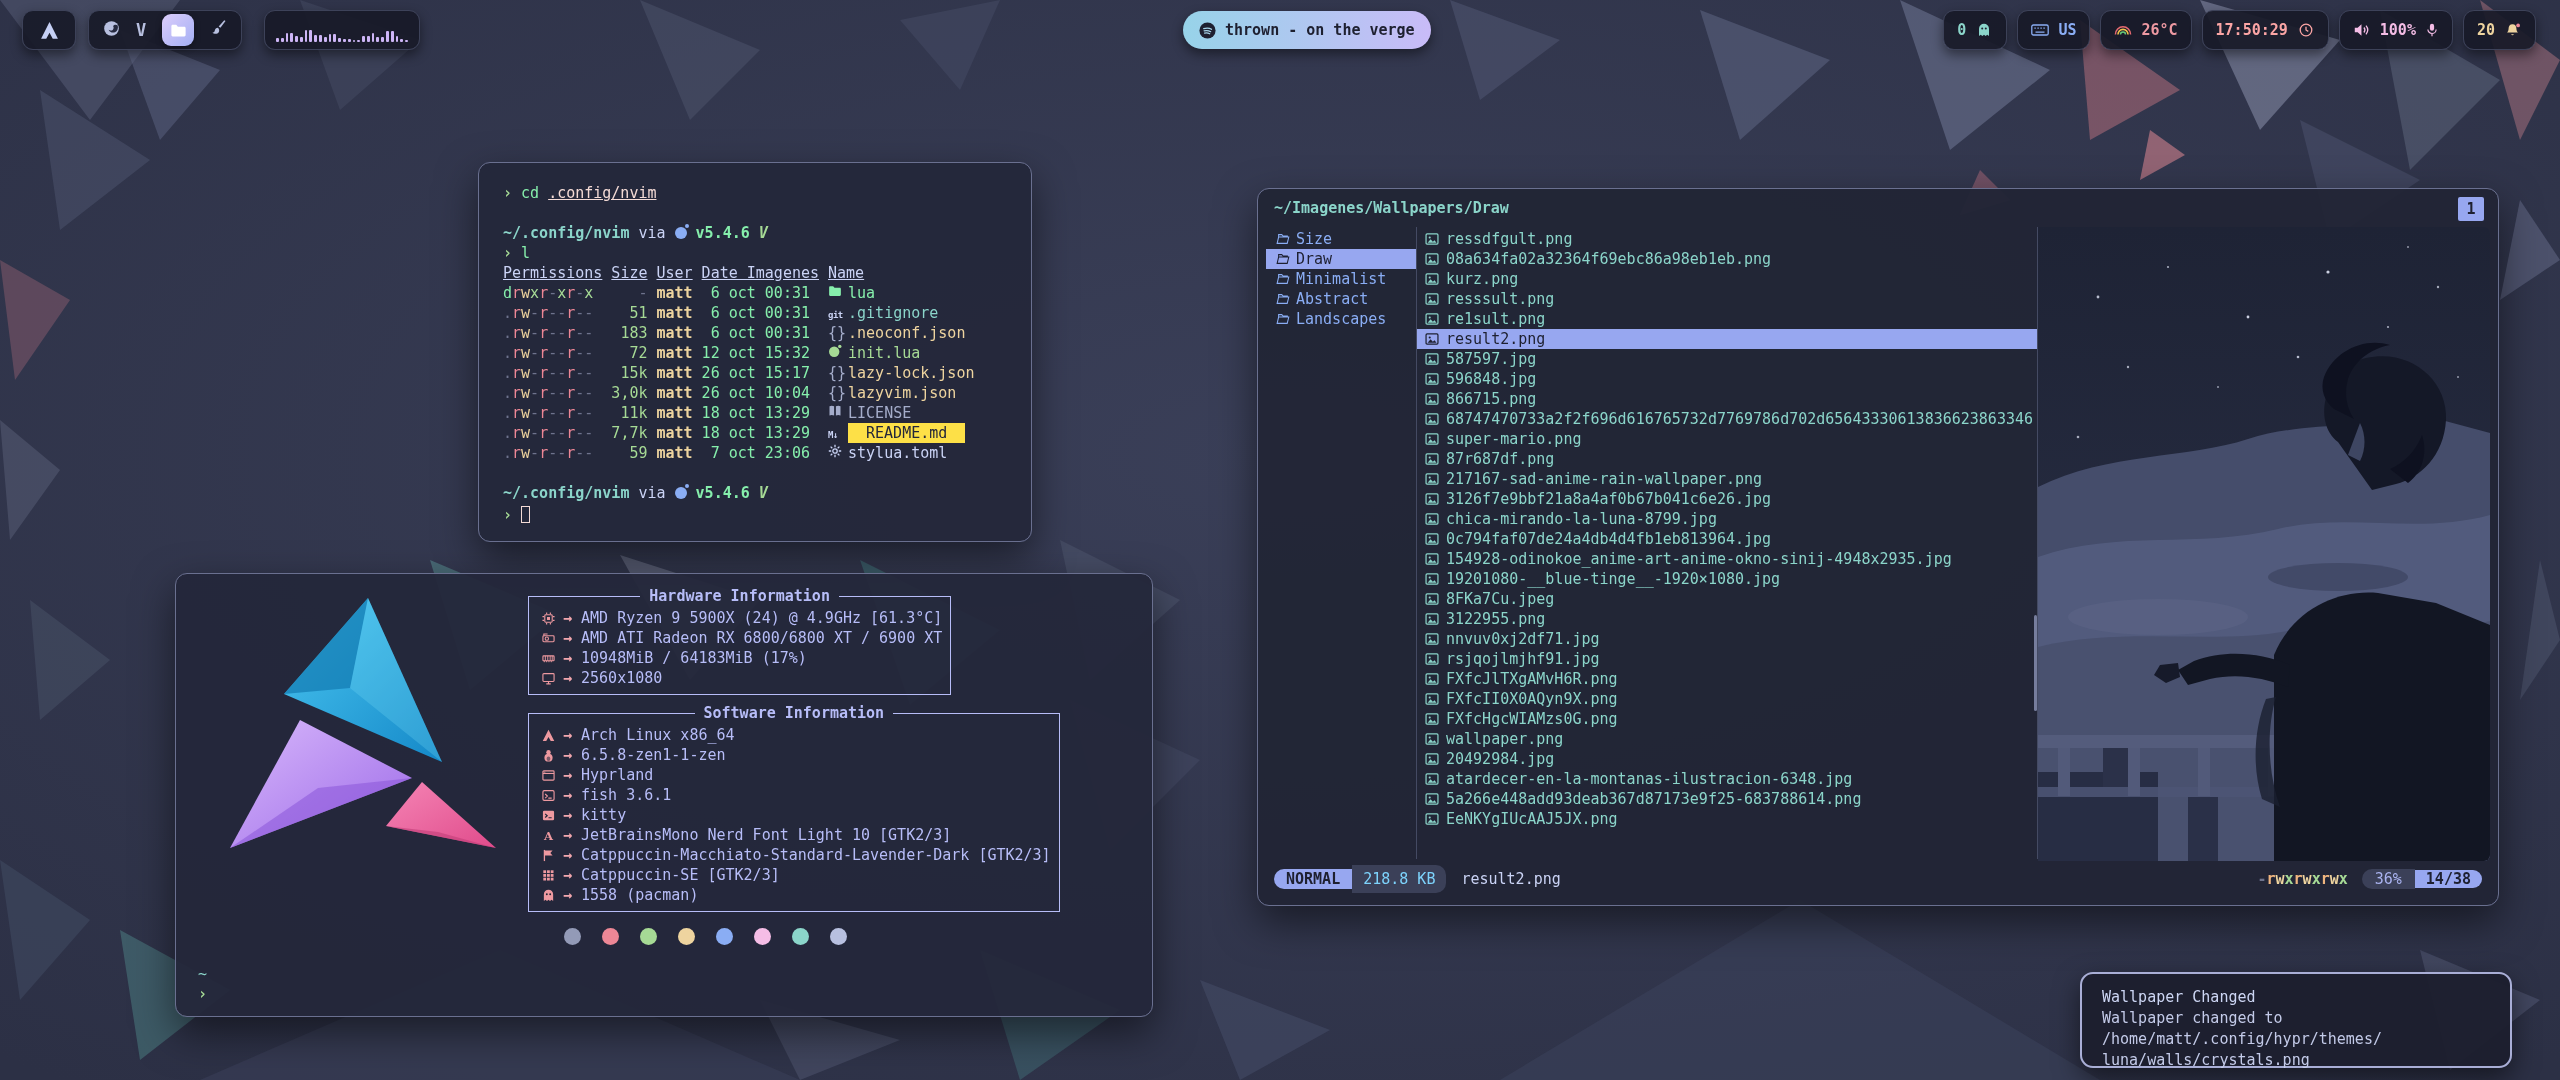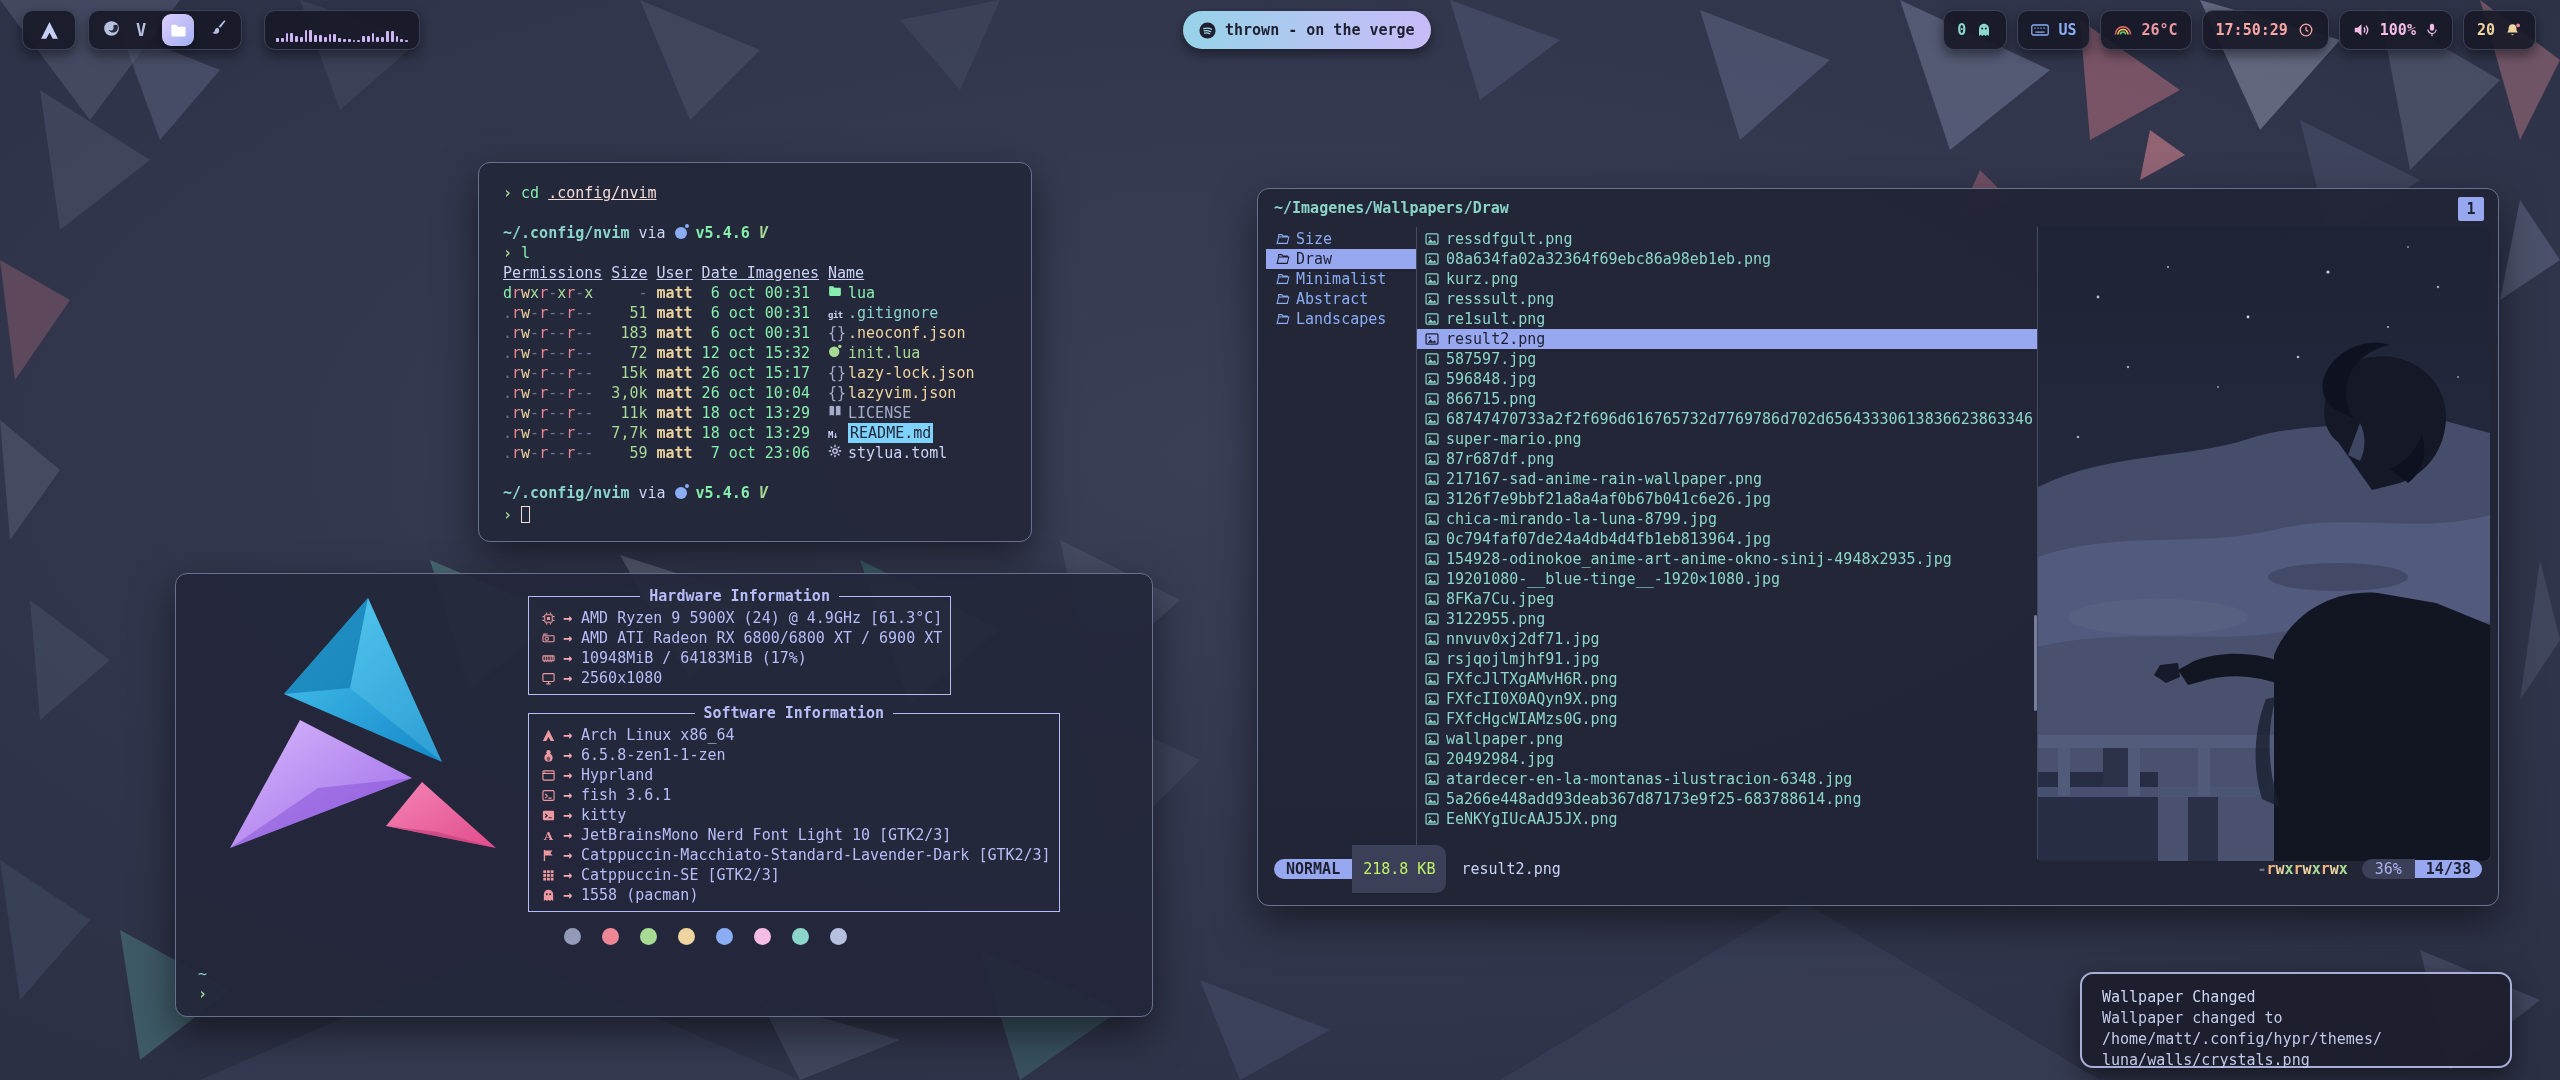--- a/index.html
+++ b/index.html
@@ -34,21 +34,21 @@
   .c-red{color:#ed8796}.c-yellow{color:#eed49f}.c-green{color:#a6da95}.c-blue{color:#86efac}.c-teal{color:#8bd5ca}.c-gray{color:#a5adcb}.c-dim{color:#6e738d}.c-text{color:#cad3f5}.c-rose{color:#f4dbd6}
   .bold{font-weight:bold}.italic{font-style:italic}
   .u{text-decoration:underline}
   .c-perm{display:inline-block;width:12ch}
   .c-size{display:inline-block;width:4ch;text-align:center;margin-right:1ch}
   .c-user{display:inline-block;width:4ch;margin-right:1ch}
   .c-date{display:inline-block;width:13ch;margin-right:1ch}
   .fico{display:inline-flex;width:20px;align-items:center}
   .fico svg{width:14px;height:14px}
   .tico{font-size:9px;font-weight:bold;letter-spacing:-.5px}
-  .hl{background:#7dd3fc;color:#24273a!important;padding:0 2px}
+  .hl{background:#fde047;color:#24273a!important;padding:0 18px}
   .cursor{display:inline-block;width:9px;height:17px;border:1.5px solid #f4dbd6;transform:translateY(3px);margin-left:1ch}
   .moon{display:inline-block;position:relative;width:12px;height:12px;border-radius:50%;background:#8aadf4;margin-left:1ch;transform:translateY(1px)}
   .moon::after{content:"";position:absolute;right:-2px;top:-3px;width:4px;height:4px;border-radius:50%;background:#8aadf4}
   
   #fetch{left:175px;top:573px;width:978px;height:444px}
   #fetch-logo{position:absolute;left:24px;top:16px}
   #fetch-col{position:absolute;left:352px;top:12px;width:600px;line-height:20px}
   fieldset{border:1.5px solid #b7bdf8;width:358px;padding:2px 8px 6px 8px;overflow:visible}
   fieldset+fieldset{margin-top:8px}
   legend{color:#b7bdf8;font-weight:bold;margin:0 auto;padding:0 9px;white-space:nowrap}
@@ -71,21 +71,21 @@
   .sb-item.sel{background:#97a7f0;color:#1e2030}
   .vdiv{width:1px;background:#444a63}
   #fm-list{flex:1;padding-top:2px;overflow:hidden;position:relative}
   .f-row{height:20px;display:flex;align-items:center;padding-left:8px;color:#8bd5ca;gap:7px;white-space:nowrap;overflow:hidden}
   .f-row svg{width:14px;height:14px;flex:none}
   .f-row.sel{background:#97a7f0;color:#1e2030}
   #fm-scroll{position:absolute;right:0;top:388px;width:3px;height:96px;background:#767d9d;border-radius:2px}
   #fm-preview{width:452px;border-radius:0 6px 6px 0;overflow:hidden}
   #fm-status{position:absolute;left:16px;right:16px;bottom:12px;display:flex;align-items:center}
   .pill-l{background:#97a7f0;color:#1e2030;font-weight:bold;padding:1px 12px;border-radius:10px 0 0 10px}
-  .pill-r{background:#3b4058;color:#bef264;padding:15px 11px;border-radius:0 10px 10px 0}
+  .pill-r{background:#3b4058;color:#7dd3fc;padding:5px 11px;border-radius:0 10px 10px 0}
   .pill-rl{background:#3b4058;color:#aab3f0;padding:1px 13px;border-radius:10px 0 0 10px}
   .pill-rr{background:#97a7f0;color:#1e2030;font-weight:bold;padding:0 11px;border-radius:0 10px 10px 0}
   #fm-name{margin-left:15px;color:#cad3f5}
   #fm-right{margin-left:auto;display:flex;align-items:center;gap:14px}
   .jp-r{color:#efb57f}.jp-w{color:#eed49f}.jp-x{color:#a6da95}.jp-d{color:#6e738d}
   
   #notif{position:absolute;left:2080px;top:972px;width:432px;height:96px;background:rgba(29,31,46,.97);border:2px solid #a9aed6;border-radius:13px;padding:13px 20px;line-height:21px;box-shadow:0 10px 26px rgba(0,0,0,.5)}
   #notif .nt{color:#cdd6f4}
   #notif .nb{color:#c3cae8}
 </style>

